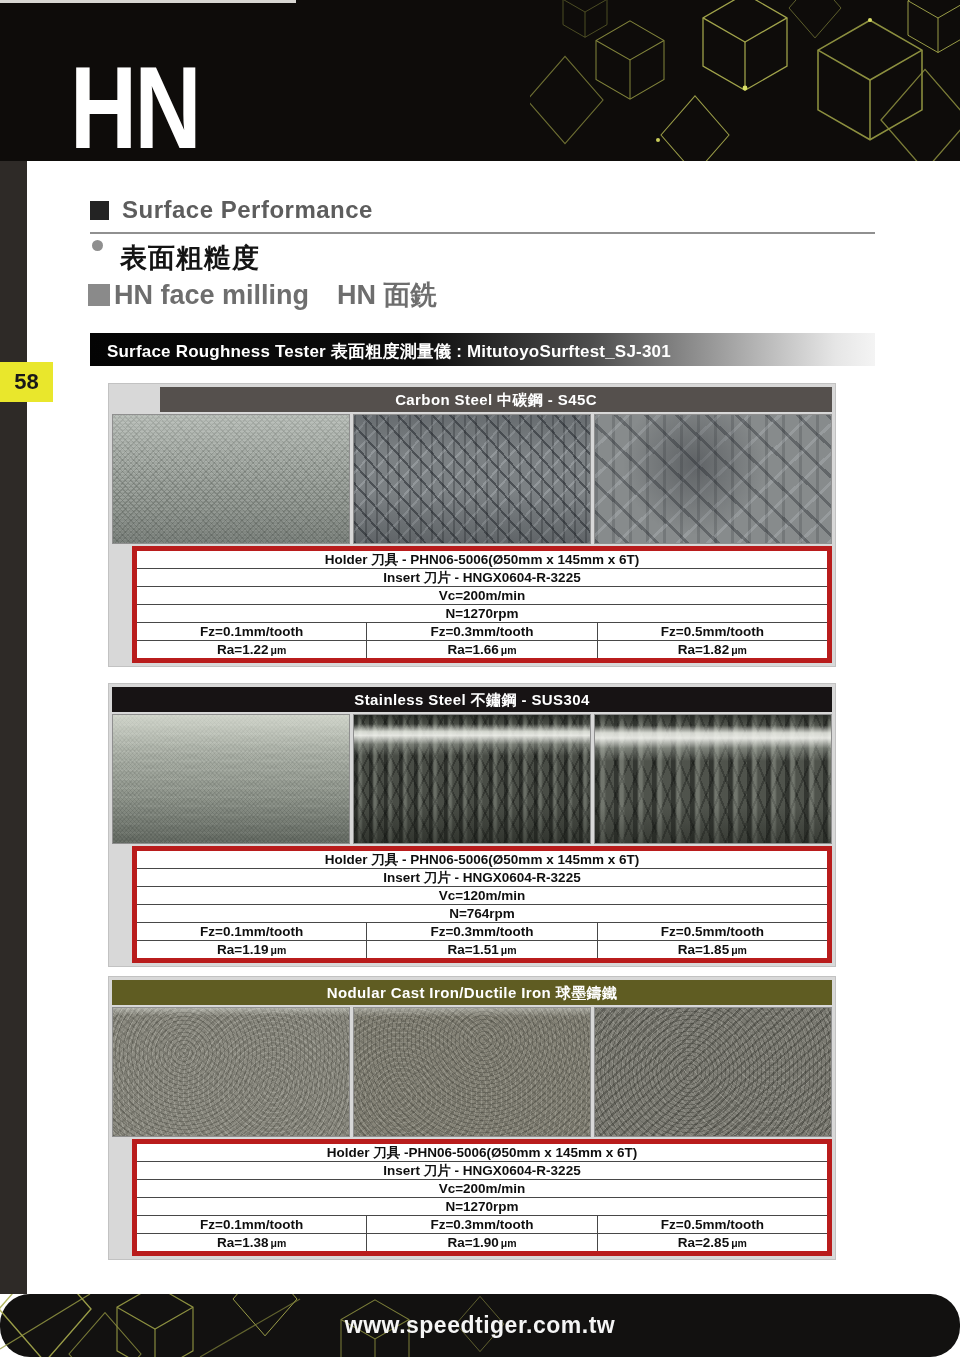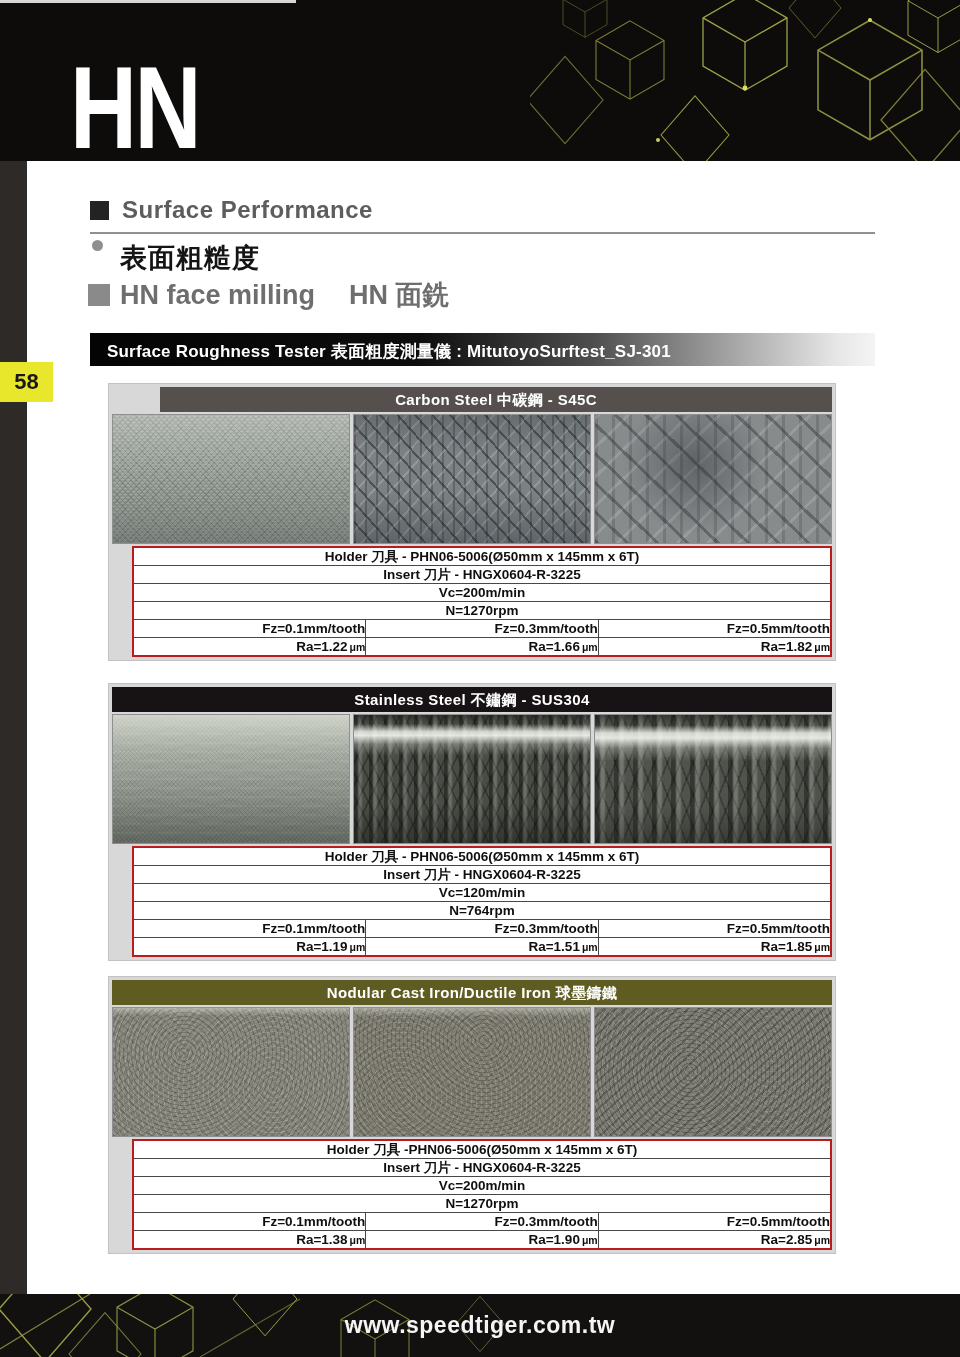--- a/index.html
+++ b/index.html
@@ -20,45 +20,45 @@
               justify-content:center;padding-left:0;box-sizing:border-box;}
 
   
   .sec-head{position:absolute;left:90px;top:196px;display:flex;align-items:center;gap:13px;}
   .sec-square{width:19px;height:19px;background:#232323;}
   .sec-label{font-size:24px;font-weight:bold;color:#5d5d5d;letter-spacing:.5px;}
   .divider{position:absolute;left:90px;top:232px;width:785px;height:2px;background:#909090;}
   .rough-head{position:absolute;left:92px;top:240px;display:flex;align-items:flex-start;gap:17px;}
   .bullet{width:11px;height:11px;border-radius:50%;background:#8f8f8f;}
   .rough-label{font-size:27px;font-weight:bold;color:#141414;letter-spacing:1px;}
-  .sub-head{position:absolute;left:88px;top:277px;display:flex;align-items:center;gap:10px;}
+  .sub-head{position:absolute;left:88px;top:277px;display:flex;align-items:center;gap:4px;}
   .sub-square{width:22px;height:22px;background:#8a8a8a;}
   .sub-label{font-size:27px;font-weight:bold;color:#6e6e6e;}
   .sub-zh{margin-left:24px;}
 
   
   .tester{position:absolute;left:90px;top:333px;width:785px;height:33px;box-sizing:border-box;
           background:linear-gradient(90deg,#040404 0%,#0d0d0d 42%,#4e4e4e 64%,#9c9c9c 80%,#e6e6e6 95%,#f4f4f4 100%);
           color:#ffffff;font-size:17px;font-weight:bold;line-height:38px;padding-left:17px;letter-spacing:.2px;}
 
   
   .rtable{position:absolute;left:108px;width:728px;background:#d8d8d8;padding:3px;
           box-sizing:border-box;border:1px solid #c2c2c2;}
   .rtable-title{height:25px;line-height:25px;font-size:15px;font-weight:bold;color:#ffffff;
                 text-align:center;letter-spacing:.4px;}
   .t-carbon{background:#55504d;margin-left:48px;}
   .t-stainless{background:#171314;}
   .t-nodular{background:#5f5c22;}
   .img-row{display:flex;gap:3px;padding:2px 0;height:134px;box-sizing:border-box;}
   .sample{flex:1;border:1px solid #8f8f8f;box-sizing:border-box;}
-  .rows{border:2px solid #b91c1c;background:#ffffff;margin-left:20px;}
+  .rows{border:5px solid #b91c1c;background:#ffffff;margin-left:20px;}
   .frow{height:17px;line-height:17px;text-align:center;font-size:13.5px;font-weight:bold;
         color:#0f0f0f;border-top:1px solid #474747;}
   .rows .frow:first-child{border-top:none;}
-  .crow{display:flex;text-align:right;}
+  .crow{display:flex;}
   .crow .cell{flex:1;border-left:1px solid #474747;}
   .crow .cell:first-child{border-left:none;}
   .unit{font-size:10.5px;margin-left:2px;}
 
   
   .img-c1{background-color:#9ba19b;background-image:
     linear-gradient(180deg,rgba(205,210,205,.55) 0%,rgba(172,178,172,.25) 40%,rgba(112,118,112,.35) 75%,rgba(90,96,92,.5) 100%),
     repeating-linear-gradient(46deg,rgba(60,66,60,.30) 0 1px,transparent 1px 4px),
     repeating-linear-gradient(-46deg,rgba(60,66,60,.30) 0 1px,transparent 1px 4px),
     repeating-linear-gradient(0deg,rgba(235,238,235,.18) 0 1px,transparent 1px 3px);}
@@ -103,21 +103,21 @@
     repeating-linear-gradient(-42deg,rgba(35,36,30,.32) 0 2px,transparent 2px 7px),
     repeating-linear-gradient(42deg,rgba(220,222,212,.15) 0 1px,transparent 1px 6px),
     repeating-radial-gradient(circle at 40% 50%,rgba(40,42,34,.3) 0 1px,transparent 1px 4px),
     repeating-radial-gradient(circle at 75% 30%,rgba(228,230,220,.14) 0 1px,transparent 1px 5px);}
 
   .tbl-1{top:383px;}
   .tbl-2{top:683px;}
   .tbl-3{top:976px;}
 
   
-  .footer{position:absolute;left:0;top:1294px;width:960px;height:63px;background:#121110;}
+  .footer{position:absolute;left:0;top:1294px;width:960px;height:63px;background:#121110;border-radius:30px;}
   .footer-pattern{position:absolute;left:0;top:0;}
   .website{position:absolute;left:0;top:0;width:960px;height:63px;line-height:63px;
            text-align:center;color:#f5f5f5;font-size:23px;font-weight:bold;letter-spacing:.5px;}
 </style>
 </head>
 <body>
 
 <div class="page">
 
   <div class="header-band">

